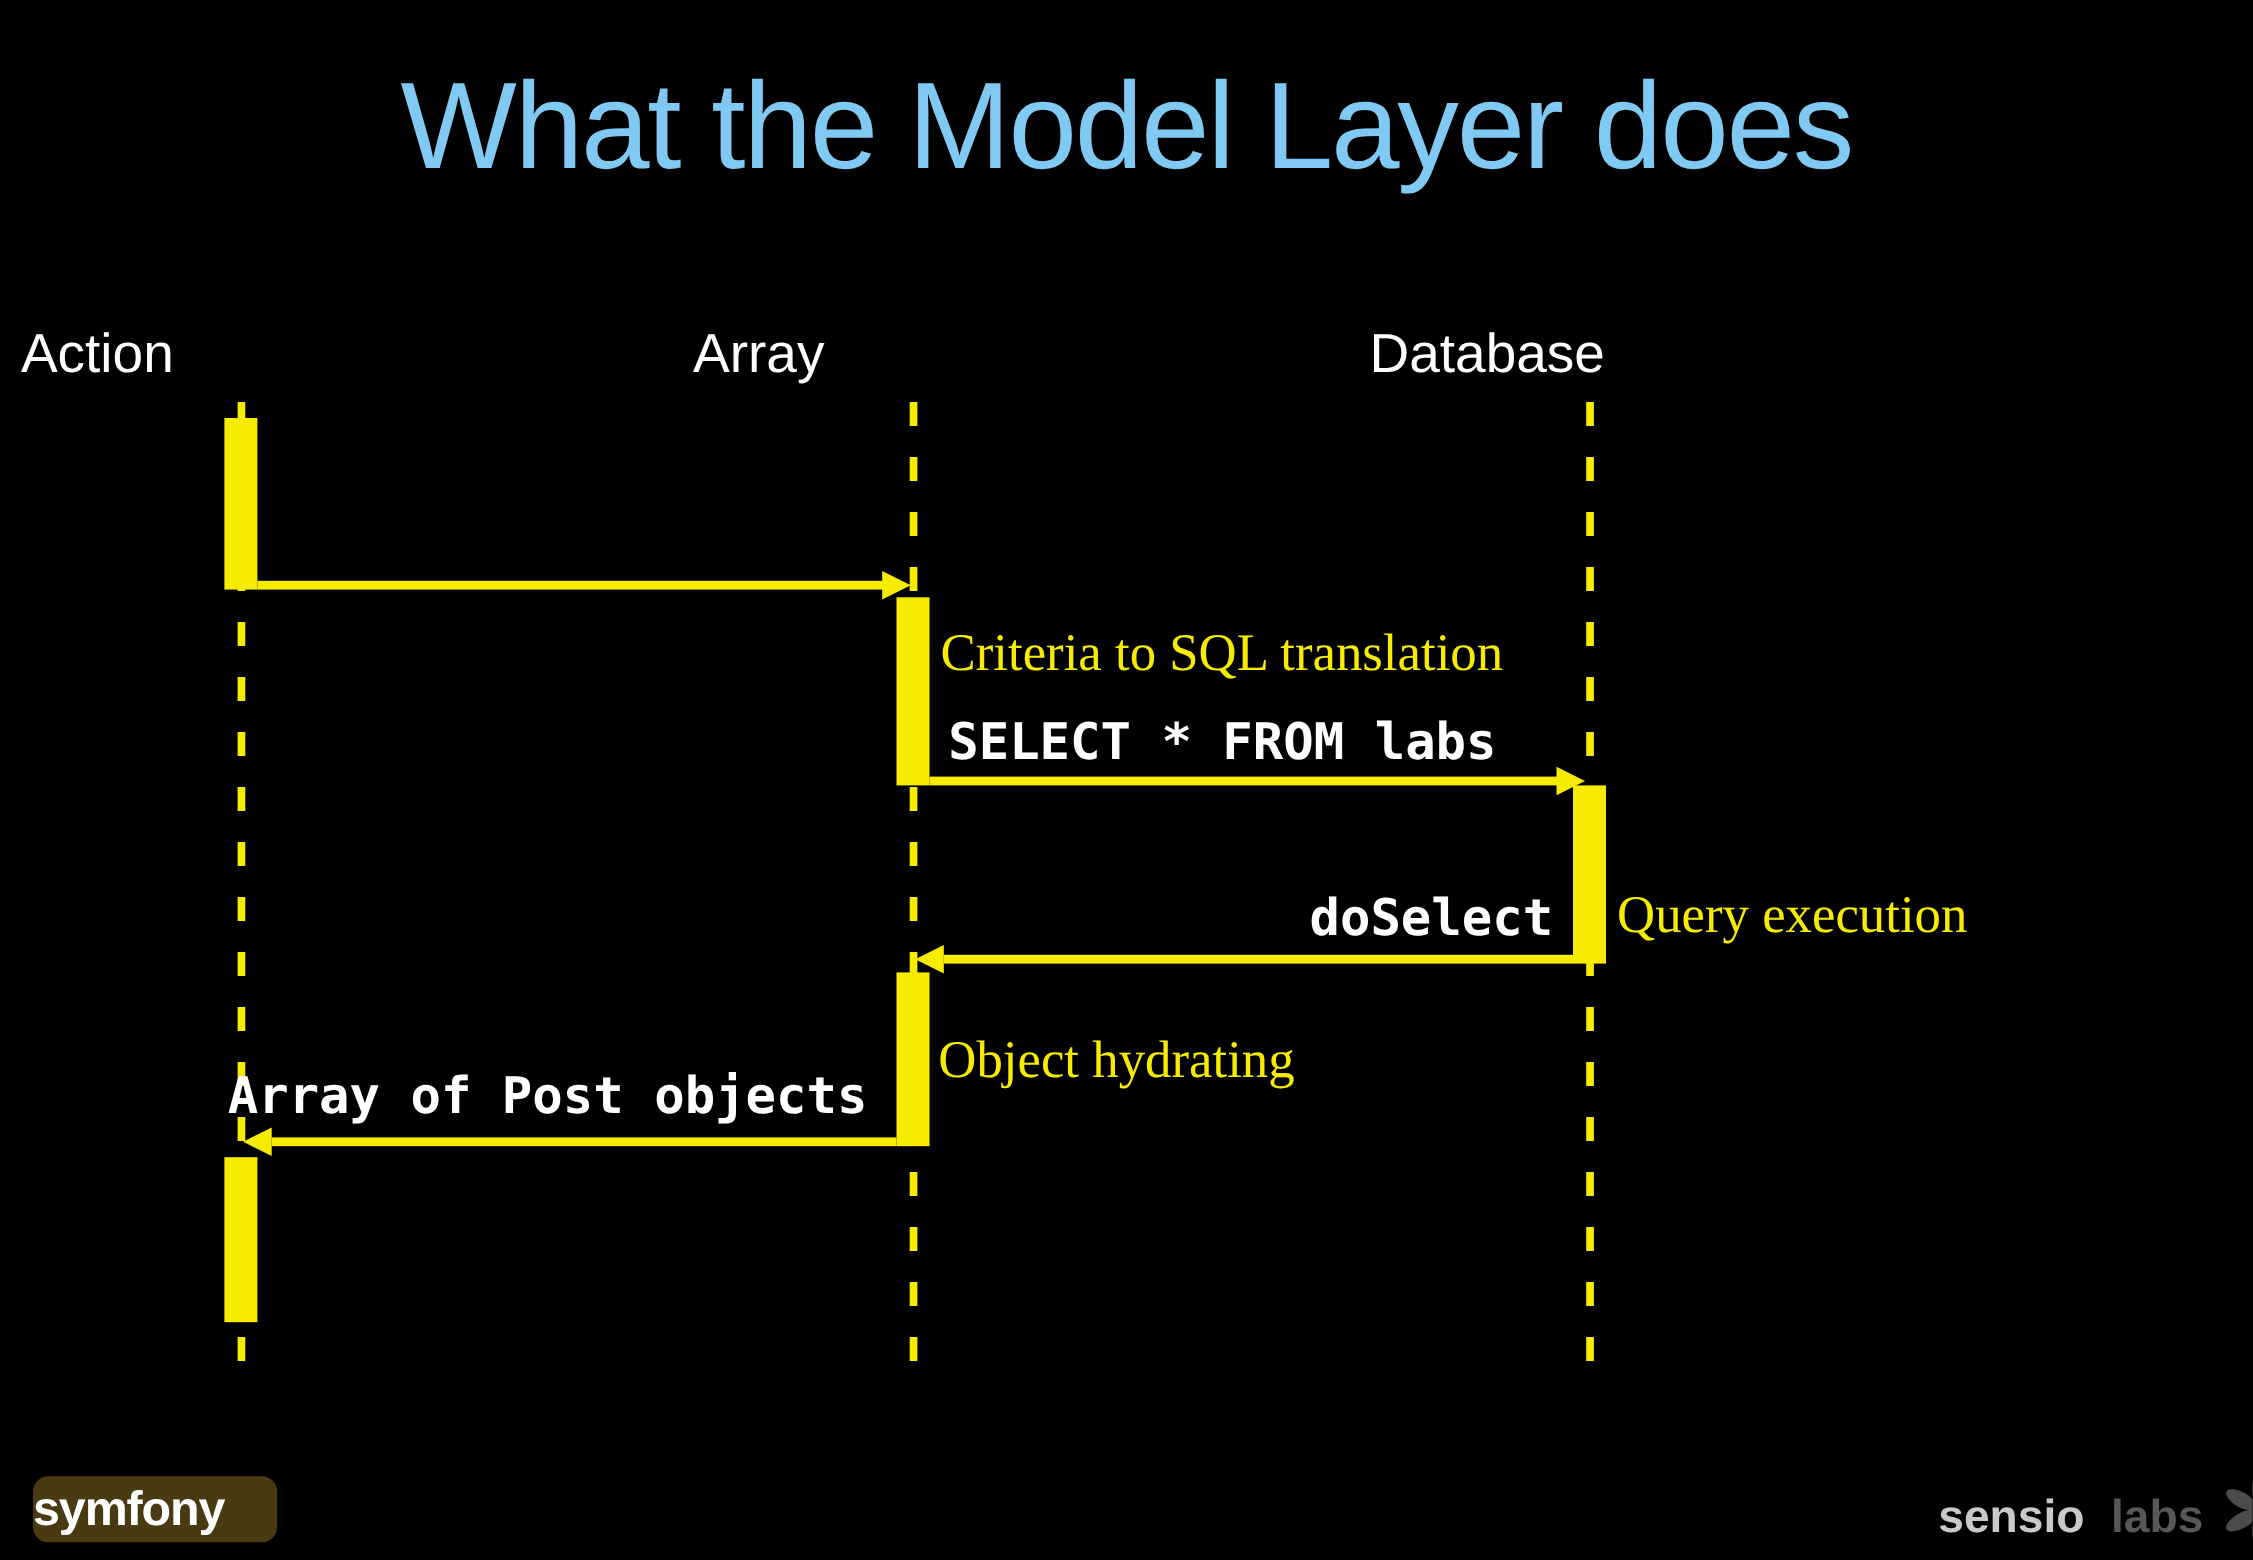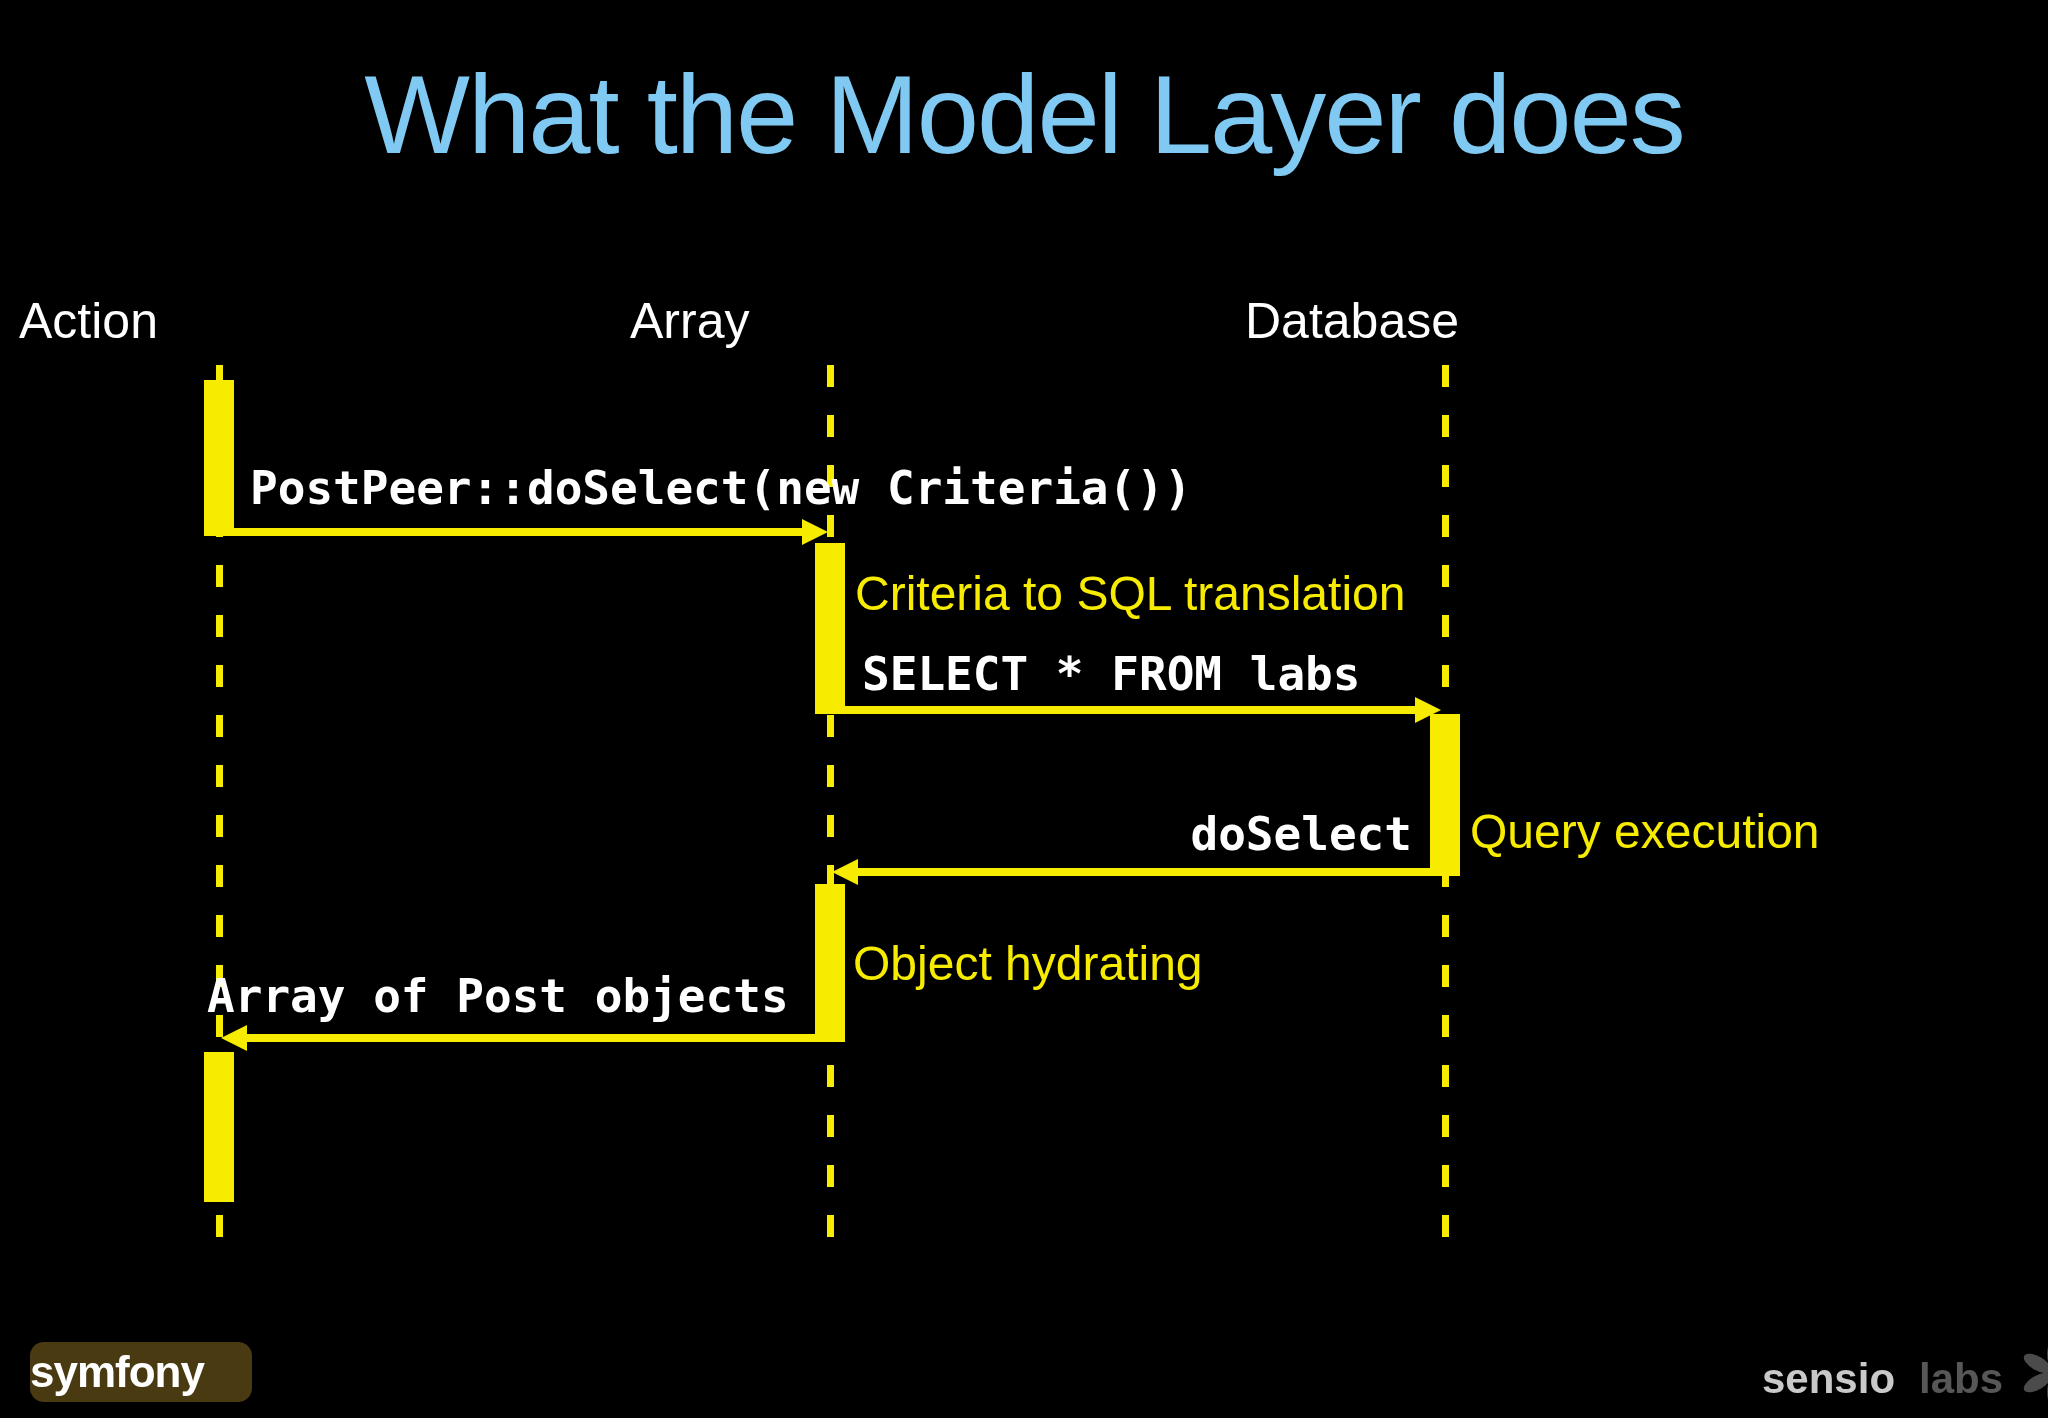--- a/index.html
+++ b/index.html
@@ -68,20 +68,21 @@
     color:var(--white);
     white-space:nowrap;
     z-index:4;
   }
   .note-label{
     position:absolute;
     font-size:48px;line-height:1.15;
     color:var(--accent-yellow);
     white-space:nowrap;
     z-index:4;
+    font-family:Liberation Serif, serif;
   }
   .symfony-badge{
     position:absolute;left:30px;top:1342px;
     width:222px;height:60px;
     background:var(--symfony-brown);
     border-radius:14px;
     display:flex;align-items:center;justify-content:flex-start;
   }
   .symfony-badge span{
     color:var(--white);
@@ -110,21 +111,20 @@
   <div class="lifeline" style="left:216px;"></div>
   <div class="lifeline" style="left:827px;"></div>
   <div class="lifeline" style="left:1442px;"></div>
 
   <div class="activation-bar" style="left:204px;top:380px;height:156px;"></div>
   <div class="activation-bar" style="left:815px;top:543px;height:171px;"></div>
   <div class="activation-bar" style="left:1430px;top:714px;height:162px;"></div>
   <div class="activation-bar" style="left:815px;top:884px;height:158px;"></div>
   <div class="activation-bar" style="left:204px;top:1052px;height:150px;"></div>
 
-  <div class="message-label" style="left:250px;top:462px;">PostPeer::doSelect(new Criteria())</div>
   <div class="arrow-line" style="left:234px;top:528px;width:570px;"></div>
   <div class="arrow-head right" style="left:802px;top:519px;"></div>
 
   <div class="note-label" style="left:855px;top:566px;">Criteria to SQL translation</div>
 
   <div class="message-label" style="left:862px;top:648px;">SELECT * FROM labs</div>
   <div class="arrow-line" style="left:845px;top:706px;width:572px;"></div>
   <div class="arrow-head right" style="left:1415px;top:697px;"></div>
 
   <div class="note-label" style="left:1470px;top:770px;margin-top:34px;">Query execution</div>

